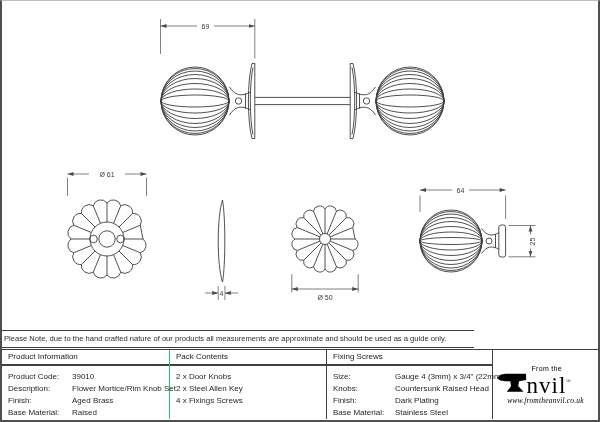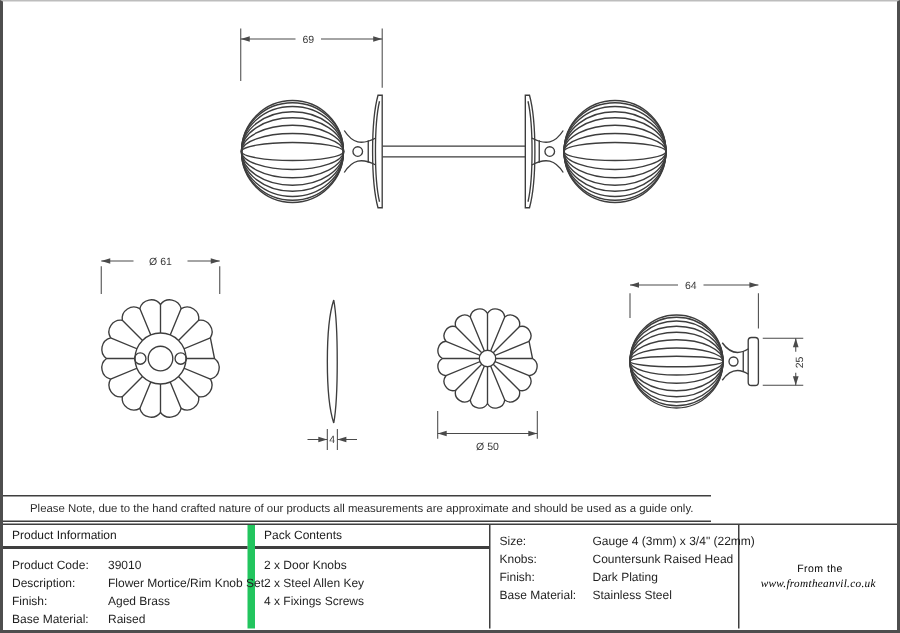--- a/index.html
+++ b/index.html
@@ -7,28 +7,28 @@
   .sheet {
     position:relative; width:600px; height:422px; background:#ffffff;
     border:2px solid #4e4e4e; border-top:1px solid #bdbdbd;
     font-family:"Liberation Sans", sans-serif; color:#1f1f1f;
     overflow:hidden;
   }
   .drawings { width:596px; height:329px; }
   .drawings svg { display:block; }
   .note-bar {
     width:472px; height:18px; border-top:1px solid #3f3f3f; border-bottom:1px solid #3f3f3f;
-    font-size:7.6px; line-height:16px; padding-left:18px; color:#2c2c2c; background:#fff;
+    font-size:7.6px; line-height:16px; padding-left:2px; color:#2c2c2c; background:#fff;
   }
   .spec-table {
     display:flex; width:596px; height:70px; border-top:1px solid #3f3f3f; margin-top:1px;
     background:#fff;
   }
   .col { height:100%; }
-  .col-product { width:168px; border-right:5px solid #22c55e; }
+  .col-product { width:168px; border-right:1px solid #22c55e; }
   .col-pack    { width:157px; border-right:1px solid #3f3f3f; }
   .col-fixing  { width:166px; border-right:1px solid #3f3f3f; }
   .col-logo    { width:105px; display:flex; align-items:center; justify-content:center; }
   .col-header {
     height:16px; border-bottom:2px solid #3f3f3f; font-size:8px; line-height:14px;
     padding-left:6px; color:#1a1a1a;
   }
   .col-body { padding:5px 0 0 6px; font-size:8px; line-height:12px; white-space:nowrap; }
   .spec-row { display:flex; }
   .spec-label { width:64px; flex:none; }
@@ -189,20 +189,21 @@
     <div class="col col-pack">
       <div class="col-header">Pack Contents</div>
       <div class="col-body">
         <div class="pack-item">2 x Door Knobs</div>
         <div class="pack-item">2 x Steel Allen Key</div>
         <div class="pack-item">4 x Fixings Screws</div>
       </div>
     </div>
 
     <div class="col col-fixing">
+      <div class="col-header">Fixing Screws</div>
       <div class="col-body">
         <div class="spec-row">
           <span class="spec-label">Size:</span>
           <span class="spec-value">Gauge 4 (3mm) x 3/4" (22mm)</span>
         </div>
         <div class="spec-row">
           <span class="spec-label">Knobs:</span>
           <span class="spec-value">Countersunk Raised Head</span>
         </div>
         <div class="spec-row">
@@ -212,18 +213,25 @@
         <div class="spec-row">
           <span class="spec-label">Base Material:</span>
           <span class="spec-value">Stainless Steel</span>
         </div>
       </div>
     </div>
 
     <div class="col col-logo">
       <div class="logo">
         <div class="logo-tagline">From the</div>
+        <div class="logo-main">
+          <svg class="anvil-icon" width="30" height="24" viewBox="0 0 34 27">
+            <path fill="#000000" d="M1,8 C1,5.5 5,3.5 10,3 L33,3 L33,10 L25,11.5 L24,17 L30,23.5 L11,23.5 L16,17 L15,11.5 C8,11.5 1,10.5 1,8 Z"></path>
+          </svg>
+          <span class="brand">nvil</span>
+          <span class="reg">®</span>
+        </div>
         <div class="logo-site">www.fromtheanvil.co.uk</div>
       </div>
     </div>
 
   </div>
 </div>
 
 </body></html>

